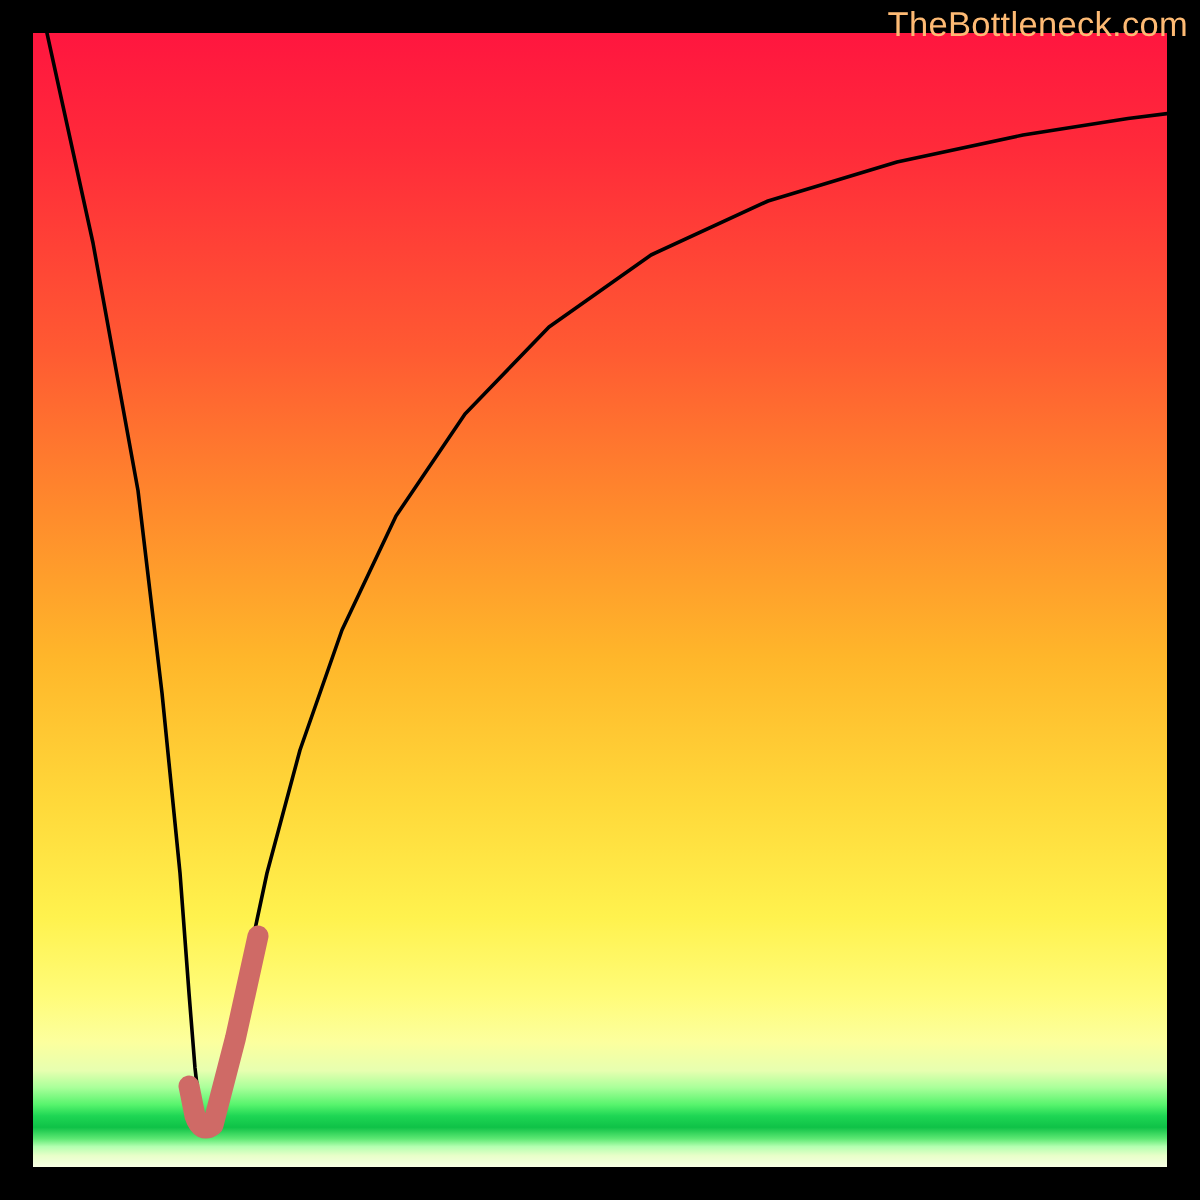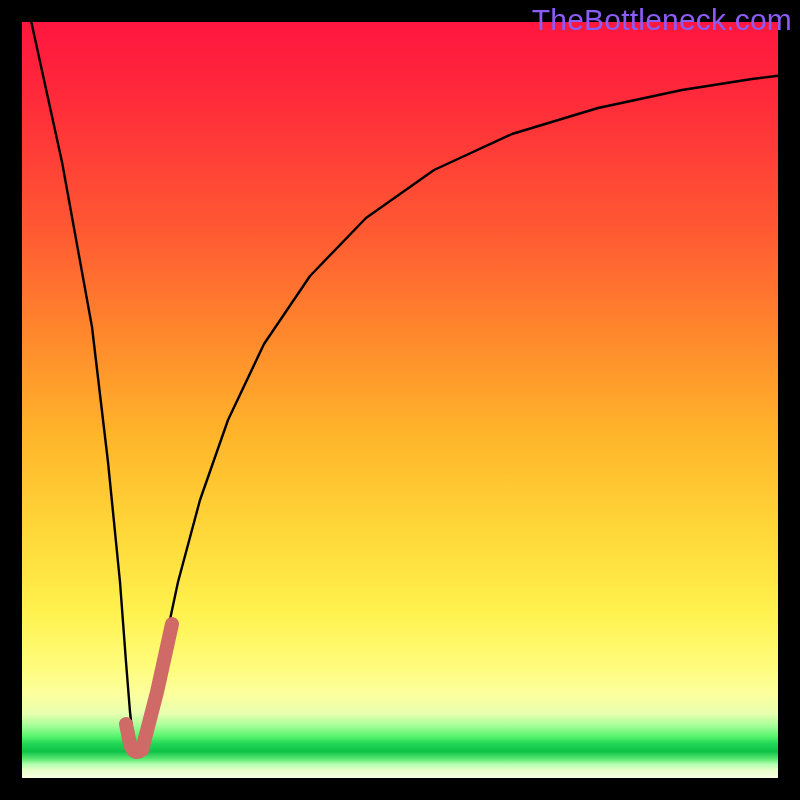--- a/index.html
+++ b/index.html
@@ -43,22 +43,22 @@
       #5de873 97.5%,
       #b4ffb0 98.2%,
       #e8ffc9 99%,
       #f8ffe4 100%
     );
   }
   .watermark {
     position: absolute;
     top: 3px;
     right: 8px;
-    color: #8b5cf6;
-    font-size: 30px;
+    color: #fdba74;
+    font-size: 23px;
     font-weight: 500;
     letter-spacing: 0.2px;
     font-family: Arial, Helvetica, sans-serif;
     margin-left: 43px;
   }
   svg.overlay {
     position: absolute;
     left: 22px;
     top: 22px;
     width: 756px;

